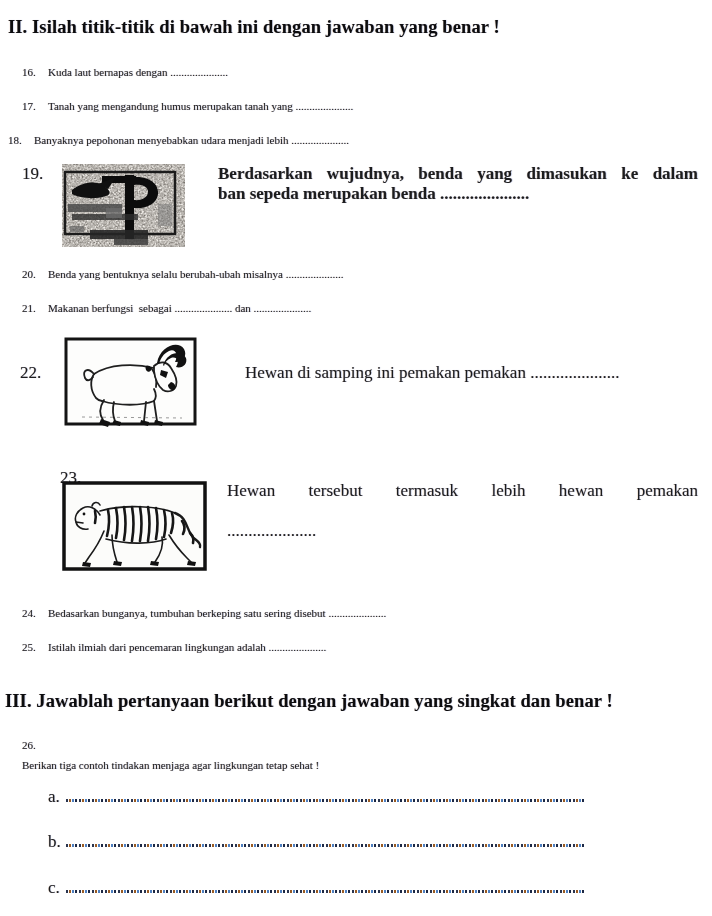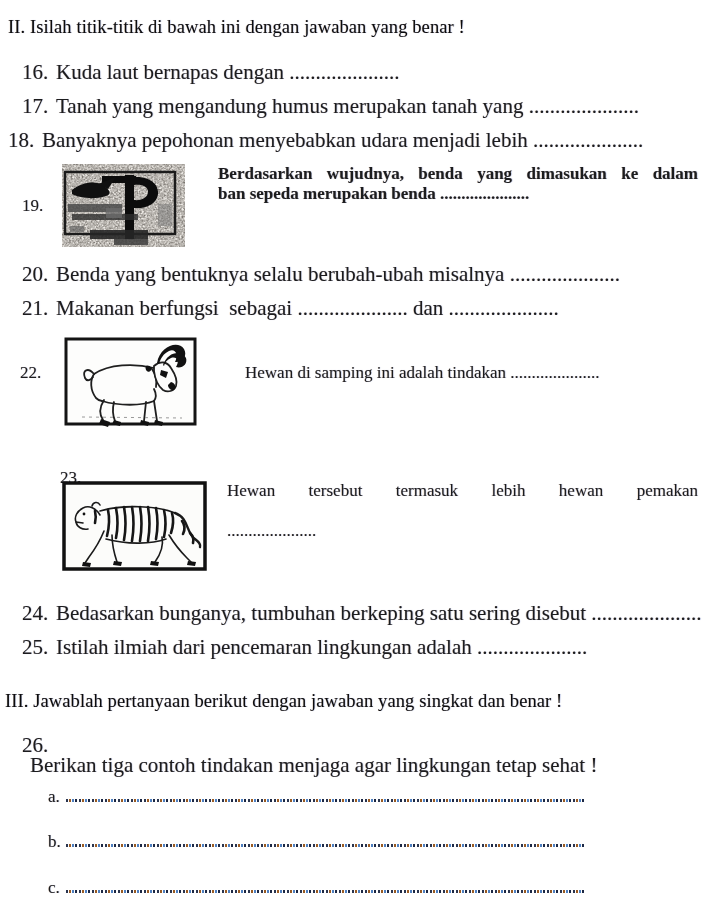--- a/index.html
+++ b/index.html
@@ -10,30 +10,30 @@
     font-family:"Liberation Serif","DejaVu Serif",serif;
     color:#1c1c1e;
     overflow:hidden;
   }
   .abs{position:absolute;}
   .scan{
     text-shadow:0.6px 0.3px 0.7px rgba(30,60,160,0.28),
                -0.6px -0.2px 0.6px rgba(170,90,10,0.20);
   }
   .title{
-    font-weight:normal;
+    font-weight:bold;
     font-size:18.5px;
     line-height:22px;
     color:#0c0c0e;
     letter-spacing:0.1px;
     white-space:nowrap;
   }
-  .qrow{display:flex;font-size:21px;line-height:20px;}
+  .qrow{display:flex;font-size:11px;line-height:20px;}
   .qnum{width:26px;flex:none;}
-  .qtext{white-space:pre-wrap;margin-left:8px;}
+  .qtext{white-space:pre-wrap;}
   .qline{font-size:17px;line-height:20px;}
   .just{text-align:justify;text-align-last:justify;}
   .imgbox{display:block;}
   .ansrow{display:flex;align-items:flex-start;font-size:17px;line-height:20px;}
   .anslabel{width:14px;flex:none;}
   .dashline{
     width:520px;height:3px;margin-left:4px;margin-top:12px;
     background:repeating-linear-gradient(90deg,
       #2a3550 0 2px, transparent 2px 3px,
       #9a5b22 3px 5px, transparent 5px 6px,
@@ -56,21 +56,21 @@
   <div class="abs qrow scan" style="left:22px;top:96px;">
     <span class="qnum">17.</span>
     <span class="qtext">Tanah yang mengandung humus merupakan tanah yang .....................</span>
   </div>
 
   <div class="abs qrow scan" style="left:8px;top:130px;">
     <span class="qnum">18.</span>
     <span class="qtext">Banyaknya pepohonan menyebabkan udara menjadi lebih .....................</span>
   </div>
 
-  <div class="abs qline scan" style="left:22px;top:164px;margin-top:32px;">19.</div>
+  <div class="abs qline scan" style="left:22px;top:164px;">19.</div>
 
   <svg class="abs imgbox" style="left:62px;top:164px;" width="123" height="83" viewBox="0 0 123 83">
     <defs>
       <filter id="pgrain" x="0" y="0" width="100%" height="100%">
         <feTurbulence type="fractalNoise" baseFrequency="0.55" numOctaves="3" seed="7"></feTurbulence>
         <feColorMatrix type="matrix" values="0 0 0 0 0.08  0 0 0 0 0.07  0 0 0 0 0.06  0.9 0.9 0.9 0 -0.9"></feColorMatrix>
       </filter>
     </defs>
     <rect x="0" y="0" width="123" height="83" fill="#efece7"></rect>
     <rect x="0" y="0" width="123" height="83" filter="url(#pgrain)" opacity="0.75"></rect>
@@ -139,21 +139,21 @@
     <path d="M107,45 C111,46 113,50 110,53 C107,54 104,51 104,48 Z" fill="#111"></path>
     <path d="M88,31 C84,27 80,28 82,33 C84,36 87,35 88,31 Z" fill="#111"></path>
 
     <path d="M37,82 l9,3 -2,5 -9,-3 Z" fill="#111"></path>
     <path d="M50,83 l7,2 -1,4 -8,-2 Z" fill="#111"></path>
     <path d="M77,83 l8,2 -1,4 -8,-2 Z" fill="#111"></path>
     <path d="M91,83 l8,2 -1,4 -8,-2 Z" fill="#111"></path>
     <line x1="18" y1="80" x2="118" y2="81" stroke="#9a9a9a" stroke-width="1" stroke-dasharray="3 4"></line>
   </svg>
 
-  <div class="abs qline scan" style="left:245px;top:363px;">Hewan di samping ini adalah tindakan .....................</div>
+  <div class="abs qline scan" style="left:245px;top:363px;">Hewan di samping ini pemakan pemakan .....................</div>
 
   <div class="abs qline scan" style="left:20px;top:468px;margin-left:40px;">23.</div>
 
   <svg class="abs imgbox" style="left:62px;top:481px;" width="145" height="91" viewBox="0 0 145 91">
     <rect x="2" y="2" width="141" height="86" fill="#fcfcfa" stroke="#111" stroke-width="3.5"></rect>
     <g stroke="#1a1a1a" stroke-width="1.6" fill="none" stroke-linecap="round">
 
       <path d="M38,34 C34,27 27,24 21,27 C15,30 12,36 14,41 C15,46 20,49 26,48"></path>
       <path d="M30,25 C31,21 36,20 38,24"></path>
       <path d="M14,41 L21,42"></path>

